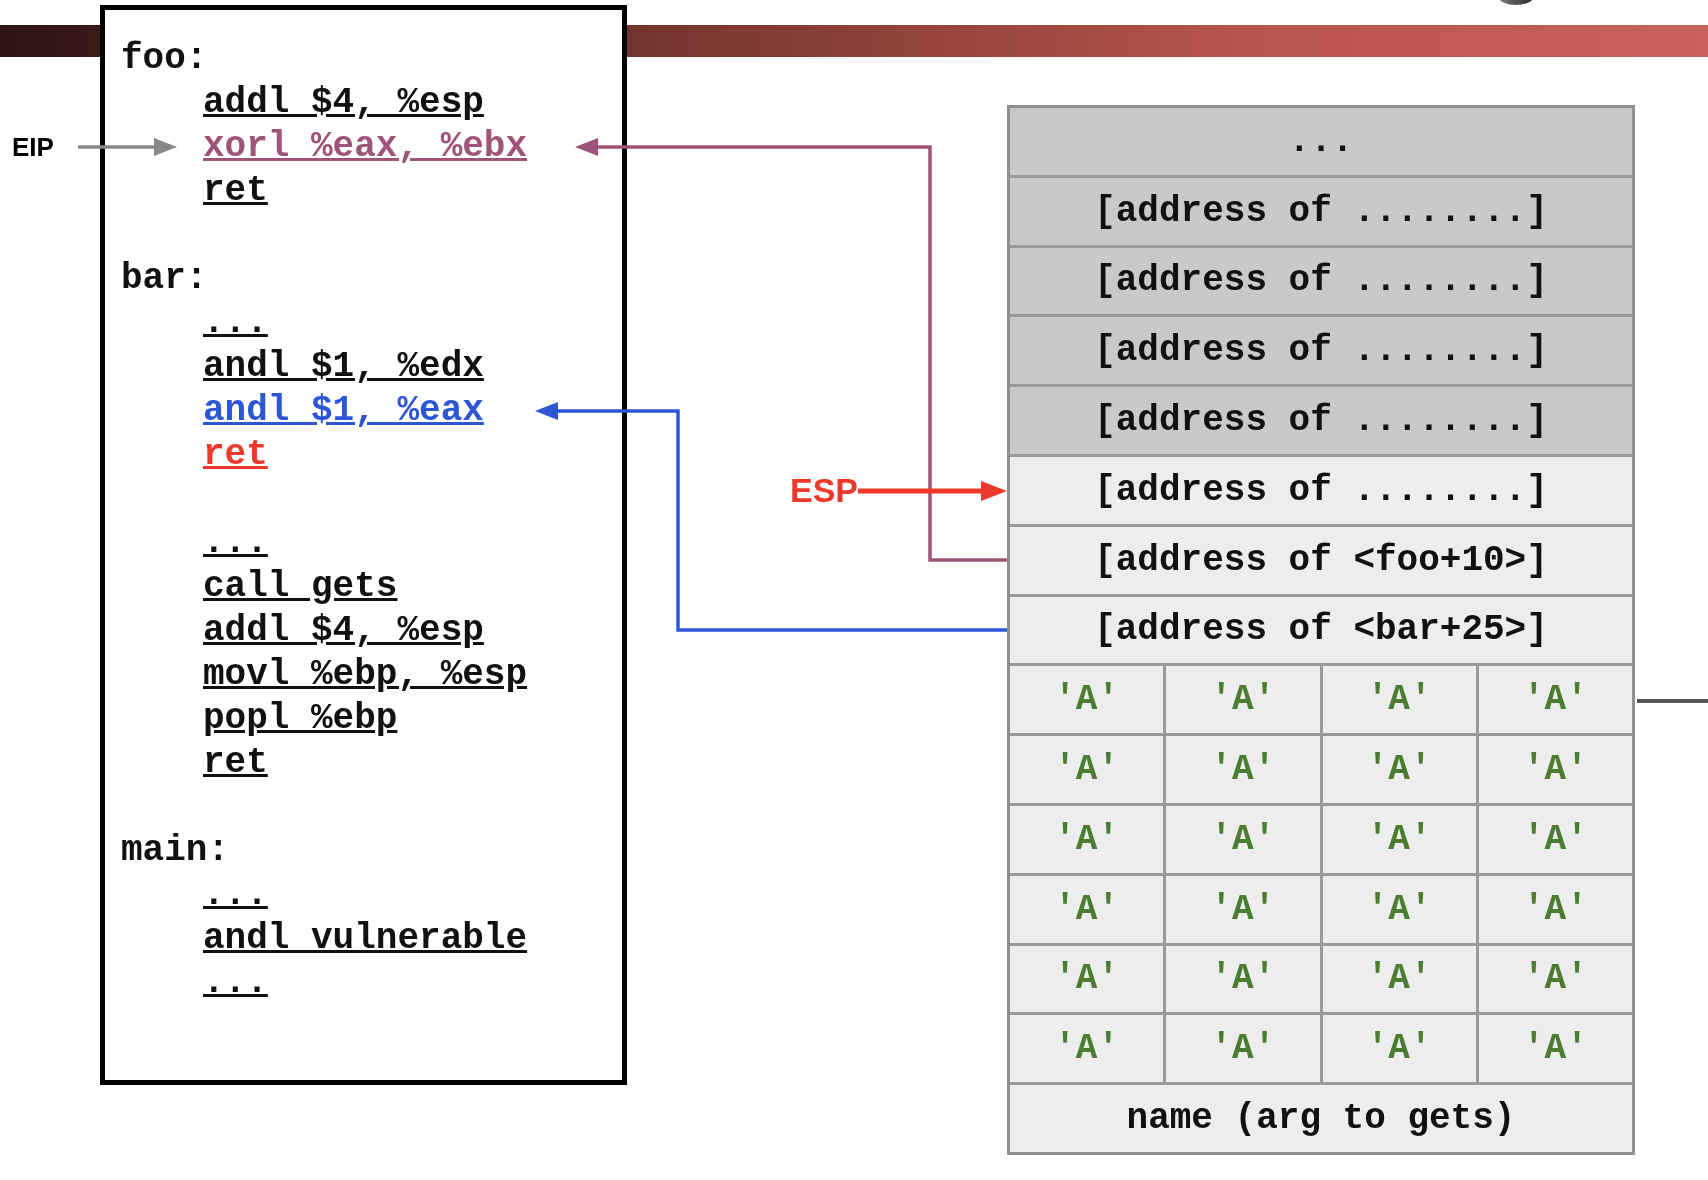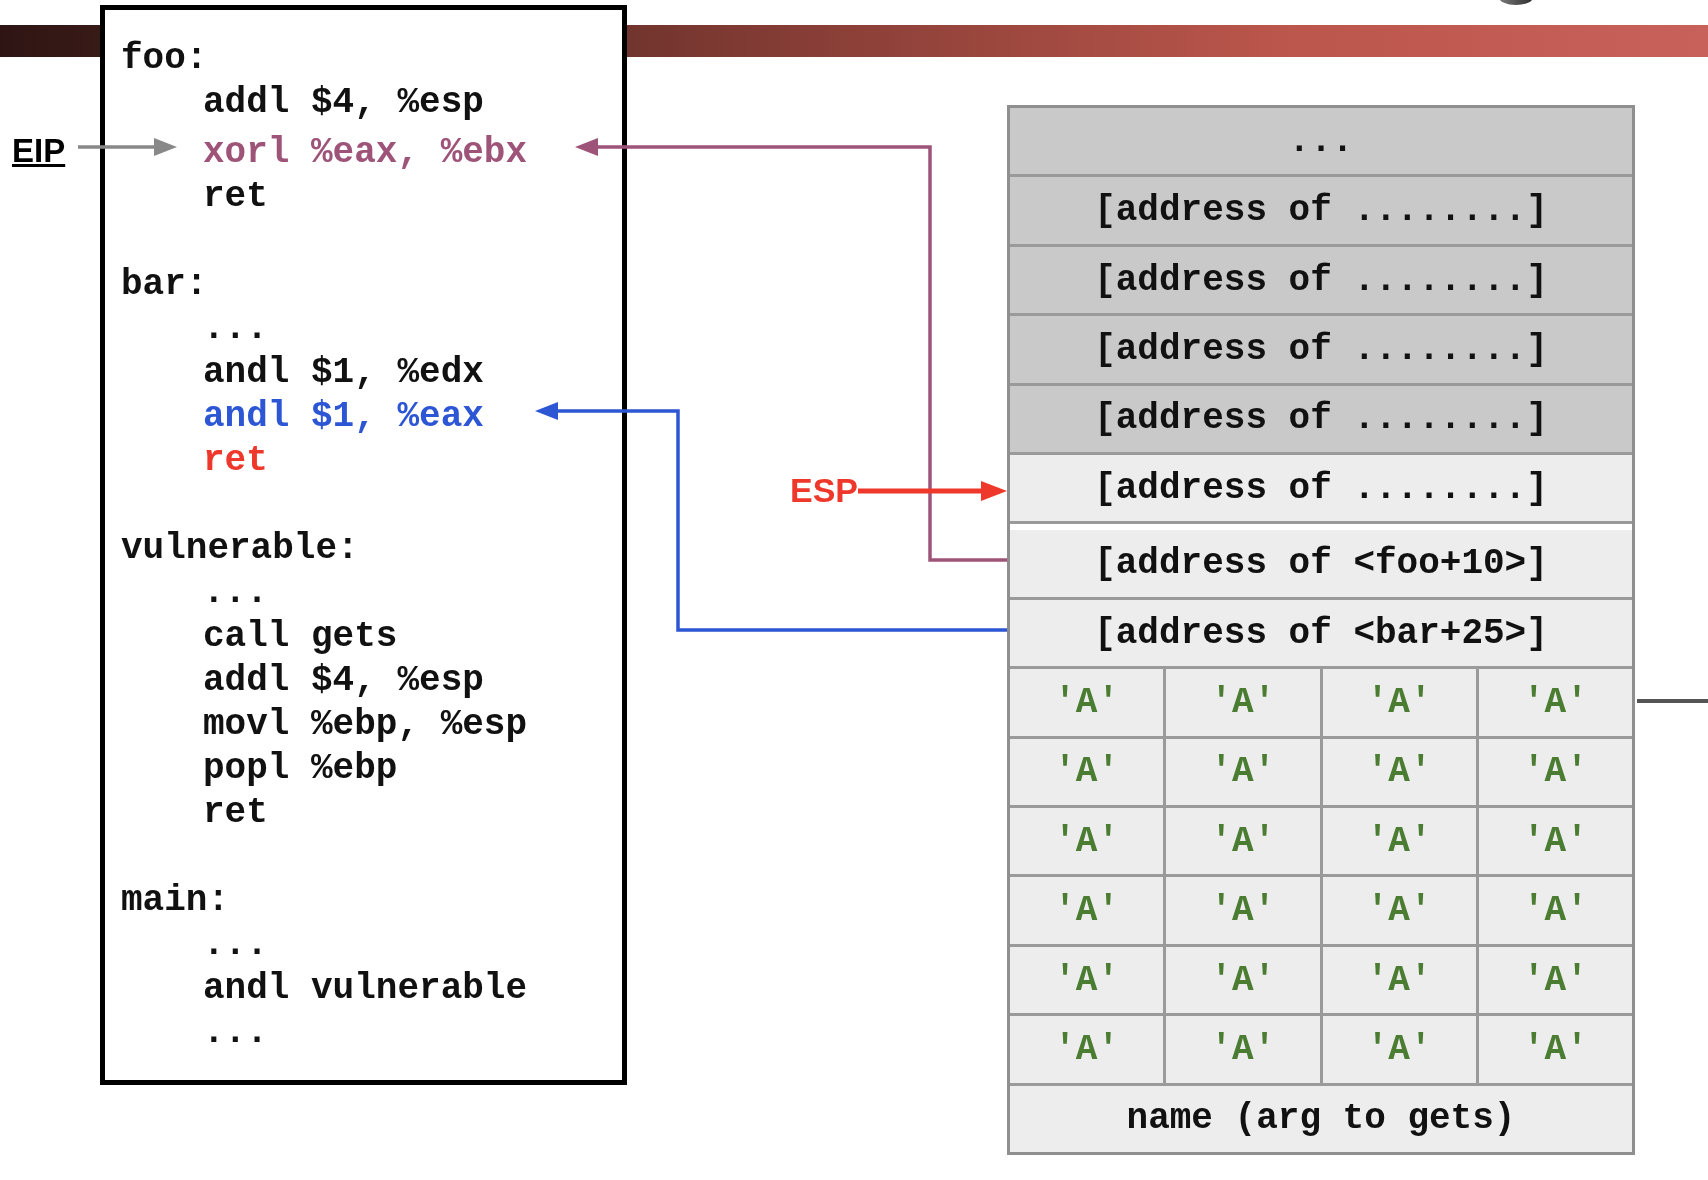--- a/index.html
+++ b/index.html
@@ -11,28 +11,28 @@
     background:linear-gradient(90deg,#2e1513 0%,#5a2a25 25%,#8c4038 50%,#bb564c 75%,#c8615a 100%);}
   .deco-ellipse{position:absolute;left:1499px;top:-10px;width:34px;height:15px;border-radius:50%;
     background:linear-gradient(90deg,#7a7a7a,#2e2e2e);}
 
   
   .code-box{position:absolute;left:100px;top:5px;width:527px;height:1080px;box-sizing:border-box;
     background:#ffffff;border:5px solid #000;}
   .code-lines{position:absolute;left:100px;top:37px;width:527px;}
   .cl{height:44px;line-height:44px;font-size:36px;font-weight:bold;color:#111;
       padding-left:21px;white-space:pre;}
-  .cl.ind{padding-left:103px;}
-  .c-purple{color:#9e5478;margin-top:6px;}
+  .cl.ind{padding-left:103px;text-decoration:underline;}
+  .c-purple{color:#9e5478;}
   .c-blue{color:#2d56d5;}
   .c-red{color:#ee382b;}
 
   
   .reg-label{position:absolute;font-family:"Liberation Sans","DejaVu Sans",sans-serif;font-weight:bold;}
-  .eip-label{left:12px;top:132px;font-size:33px;color:#000;text-decoration:underline;}
+  .eip-label{left:12px;top:132px;font-size:26px;color:#000;}
   .esp-label{left:790px;top:471px;font-size:34px;color:#ee382b;}
 
   
   .stack{position:absolute;left:1007px;top:105px;width:628px;height:1050px;box-sizing:border-box;
     border:3px solid #8f8f8f;display:flex;flex-direction:column;}
   .srow{flex:1;display:flex;align-items:center;justify-content:center;
     border-bottom:3px solid #9a9a9a;font-size:36px;font-weight:bold;color:#111;white-space:pre;}
   .srow:last-child{border-bottom:none;}
   .row-gray{background:#c9c9c9;}
   .row-light{background:#ededed;}
@@ -59,21 +59,20 @@
     <div class="cl ind">addl $4, %esp</div>
     <div class="cl ind c-purple">xorl %eax, %ebx</div>
     <div class="cl ind">ret</div>
     <div class="cl"></div>
     <div class="cl">bar:</div>
     <div class="cl ind">...</div>
     <div class="cl ind">andl $1, %edx</div>
     <div class="cl ind c-blue">andl $1, %eax</div>
     <div class="cl ind c-red">ret</div>
     <div class="cl"></div>
-    <div class="cl">vulnerable:</div>
     <div class="cl ind">...</div>
     <div class="cl ind">call gets</div>
     <div class="cl ind">addl $4, %esp</div>
     <div class="cl ind">movl %ebp, %esp</div>
     <div class="cl ind">popl %ebp</div>
     <div class="cl ind">ret</div>
     <div class="cl"></div>
     <div class="cl">main:</div>
     <div class="cl ind">...</div>
     <div class="cl ind">andl vulnerable</div>

